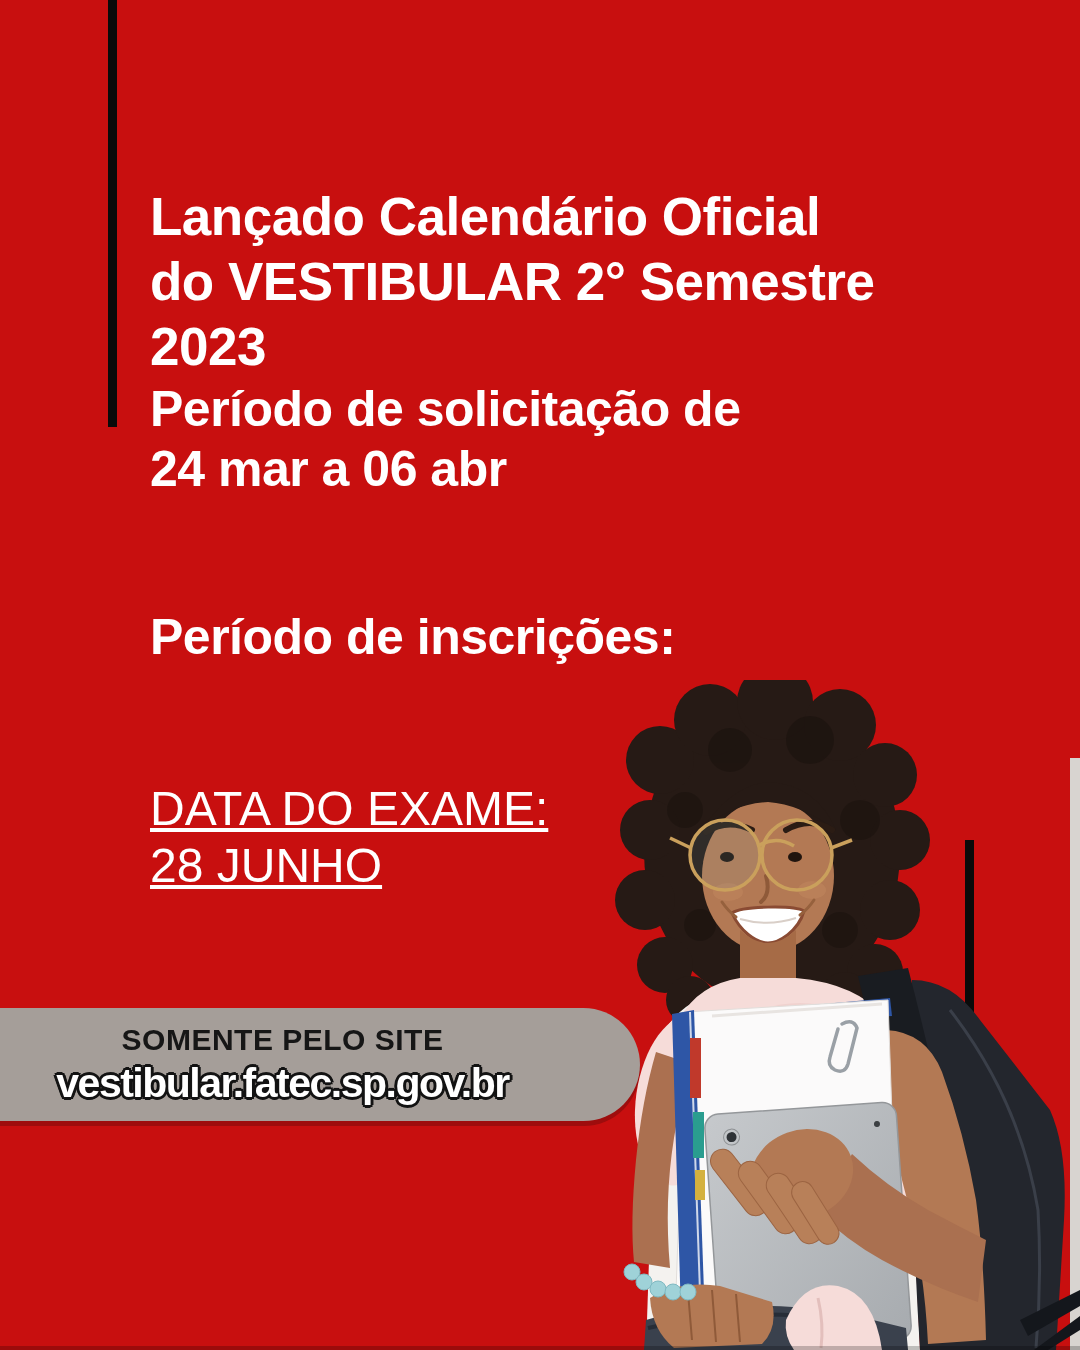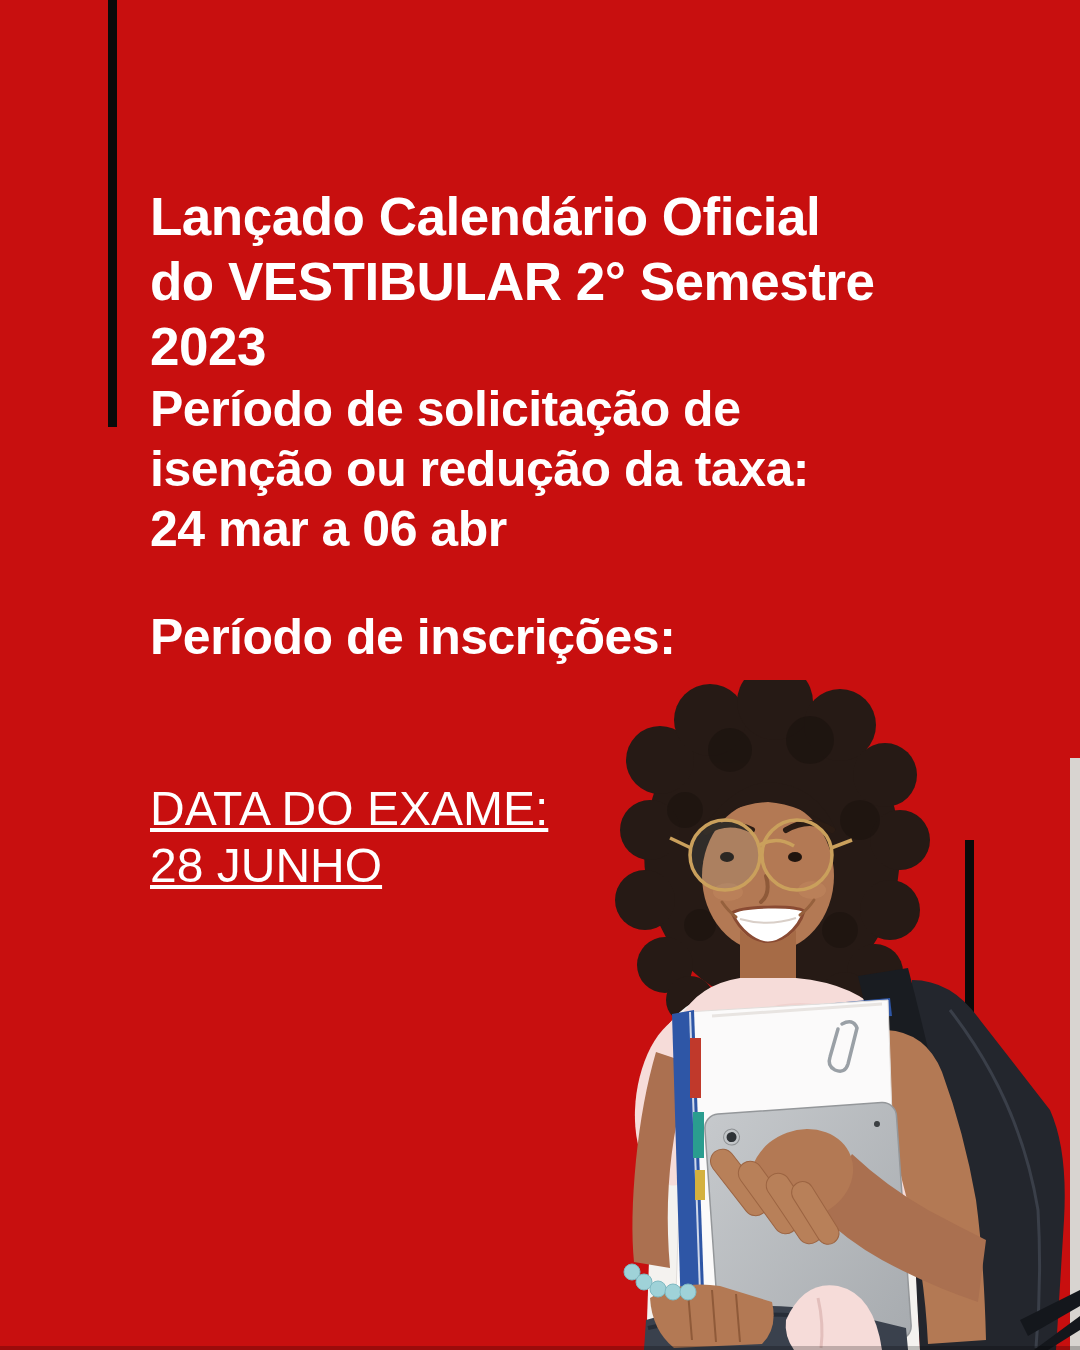--- a/index.html
+++ b/index.html
@@ -63,33 +63,38 @@
   <div class="bar bar-right"></div>
 
   <div class="text-block title">
     <div>Lançado Calendário Oficial</div>
     <div>do VESTIBULAR 2° Semestre</div>
     <div>2023</div>
   </div>
 
   <div class="text-block block-isencao">
     <div>Período de solicitação de</div>
-    <div>isenção ou redução da taxa:</div>
     <div>24 mar a 06 abr</div>
   </div>
 
   <div class="text-block block-inscricoes">
     <div>Período de inscrições:</div>
   </div>
 
   <div class="text-block block-exame">
     <div>DATA DO EXAME:</div>
     <div>28 JUNHO</div>
   </div>
 
+  <div class="banner">
+    <div class="banner-inner">
+      <div class="banner-label">SOMENTE PELO SITE</div>
+      <div class="banner-url">vestibular.fatec.sp.gov.br</div>
+    </div>
+  </div>
 
   <svg class="photo" viewBox="0 0 490 670" xmlns="http://www.w3.org/2000/svg" aria-hidden="true">
     <defs>
       <linearGradient id="tabg" x1="0" y1="0" x2="1" y2="1">
         <stop offset="0" stop-color="#c6c9cc"></stop>
         <stop offset="1" stop-color="#a7abaf"></stop>
       </linearGradient>
     </defs>
 
     <rect x="480" y="78" width="10" height="592" fill="#d8d4d0"></rect>

